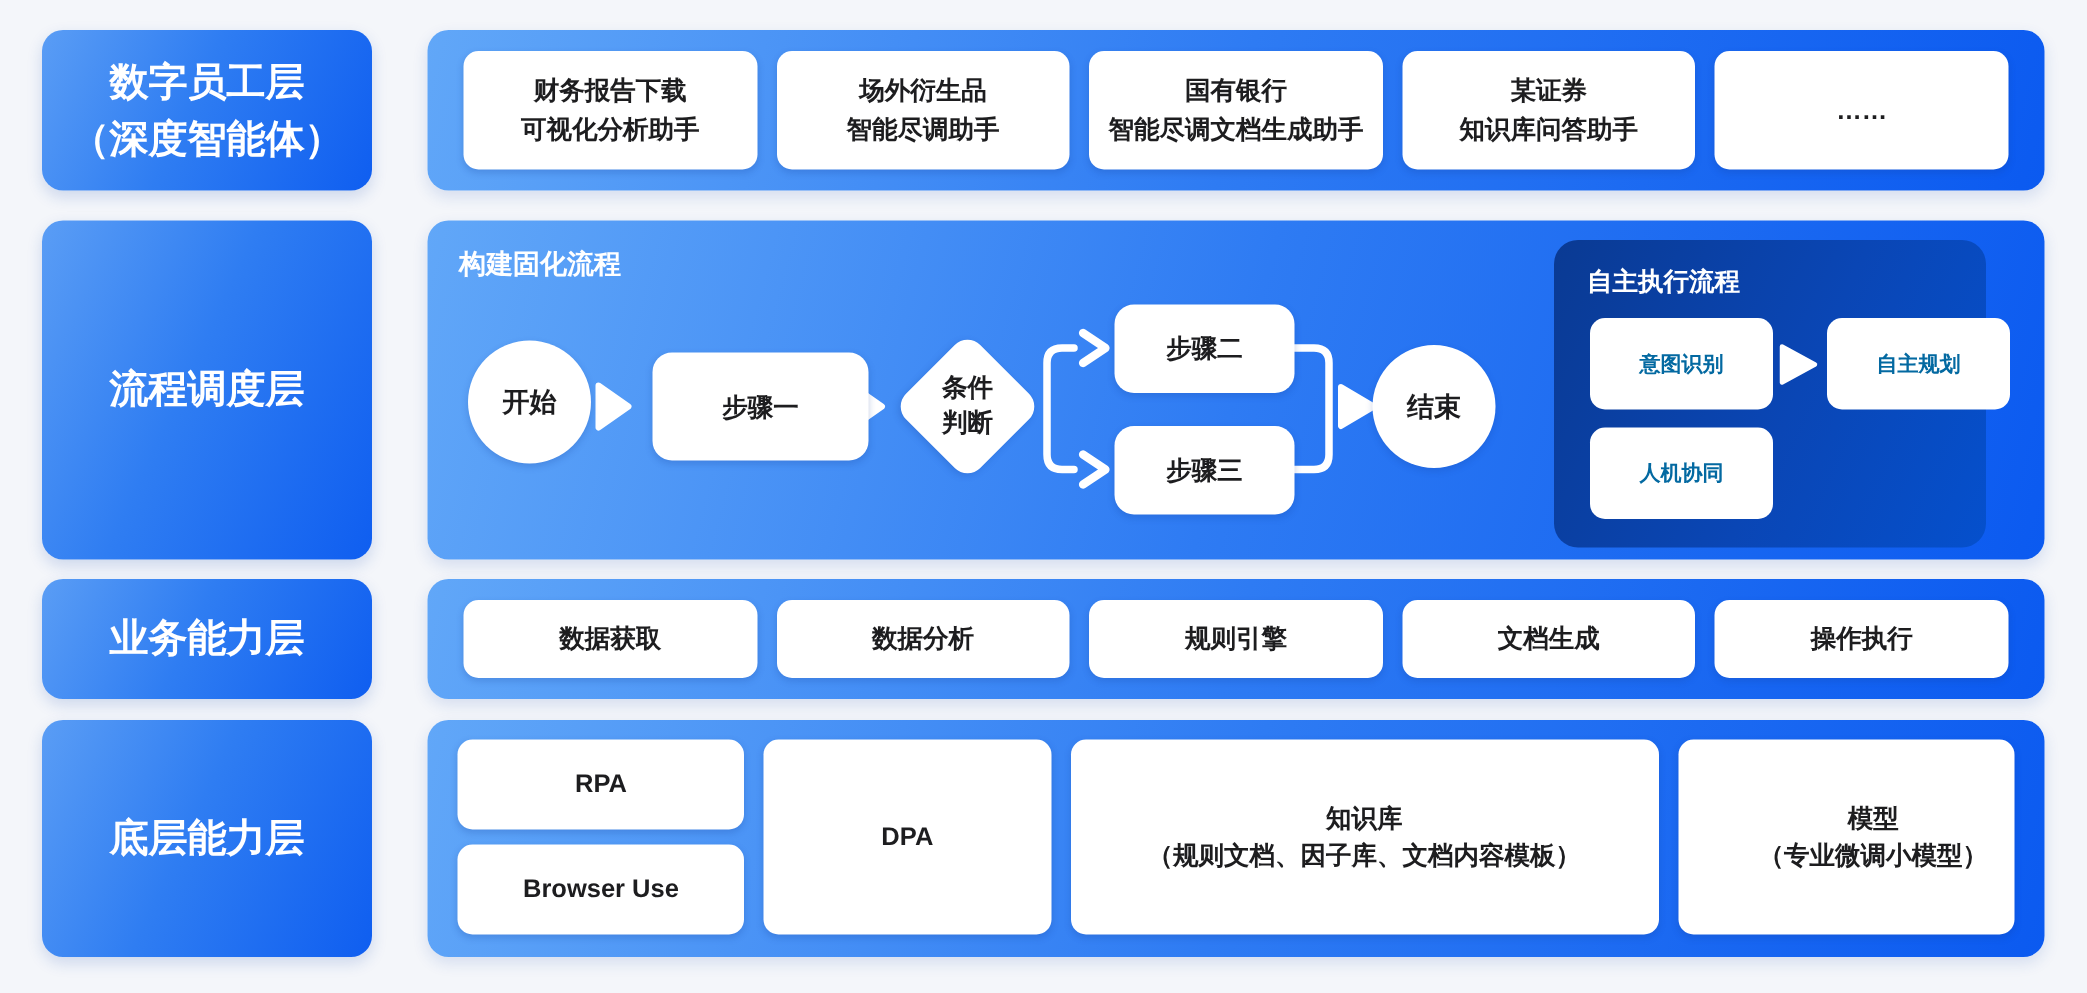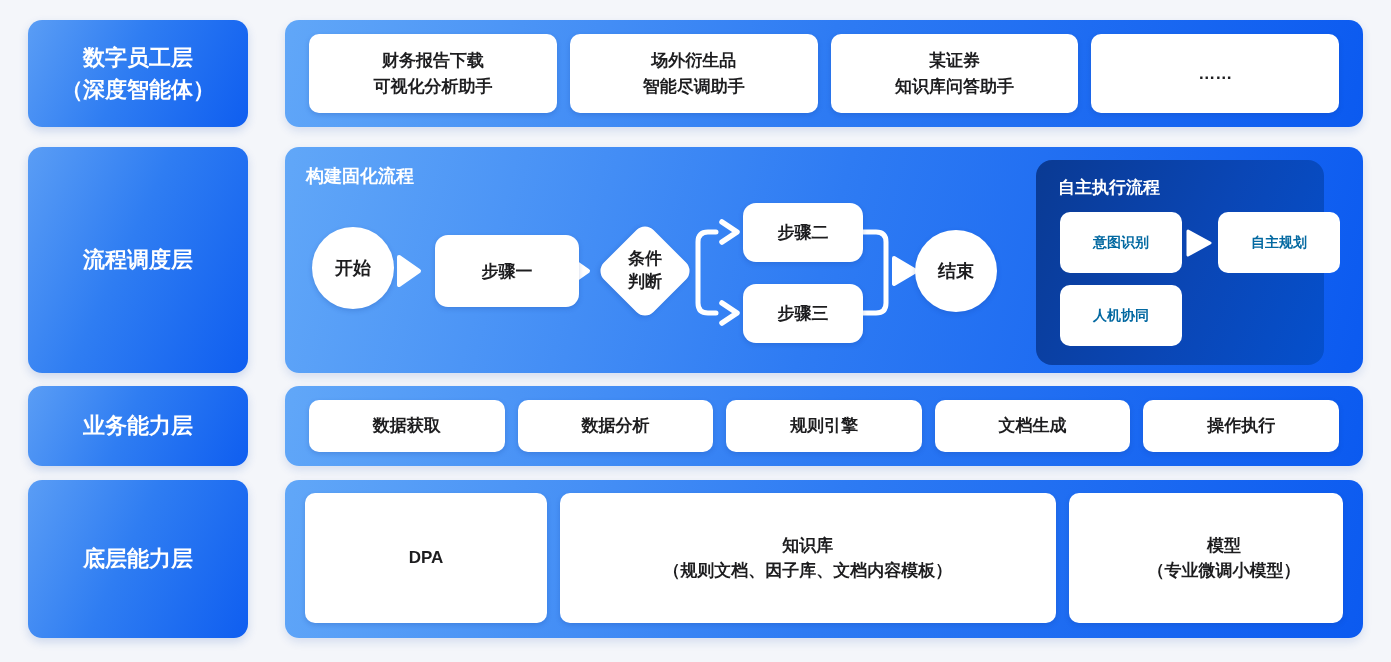--- a/index.html
+++ b/index.html
@@ -3,21 +3,21 @@
 <meta charset="utf-8">
 <style>
   html,body { margin:0; padding:0; }
   body { background:#f4f6fa; font-family:"Liberation Sans","DejaVu Sans",sans-serif; }
   .canvas { position:relative; width:1391px; height:662px; background:#f4f6fa; overflow:hidden; }
 
   
   .sidebar {
     position:absolute; left:28px; width:220px; border-radius:14px;
     background:linear-gradient(115deg,#5a9df5 0%,#2f7df2 45%,#0f5ef0 100%);
-    color:#fff; font-size:22px; font-weight:bold;
+    color:#fff; font-size:26px; font-weight:bold;
     display:flex; align-items:center; justify-content:center; text-align:center;
     line-height:1.45; white-space:pre-line;
     box-shadow:0 4px 10px rgba(30,80,180,.18);
   }
   .band {
     position:absolute; left:285px; width:1078px; border-radius:14px;
     background:linear-gradient(105deg,#61a7f8 0%,#2e7bf3 50%,#0b5af0 100%);
     box-shadow:0 4px 10px rgba(30,80,180,.14);
     box-sizing:border-box;
   }
@@ -78,20 +78,22 @@
 
 <div class="canvas">
 
   <div class="sidebar r1">数字员工层
 （深度智能体）</div>
   <div class="band r1 flex5">
     <div class="wbox">财务报告下载
 可视化分析助手</div>
     <div class="wbox">场外衍生品
 智能尽调助手</div>
+    <div class="wbox">国有银行
+智能尽调文档生成助手</div>
     <div class="wbox">某证券
 知识库问答助手</div>
     <div class="wbox">……</div>
   </div>
 
   <div class="sidebar r2">流程调度层</div>
   <div class="band r2">
 
     <div class="flow-title">构建固化流程</div>
 
@@ -131,20 +133,24 @@
   <div class="band r3 flex5">
     <div class="wbox">数据获取</div>
     <div class="wbox">数据分析</div>
     <div class="wbox">规则引擎</div>
     <div class="wbox">文档生成</div>
     <div class="wbox">操作执行</div>
   </div>
 
   <div class="sidebar r4">底层能力层</div>
   <div class="band r4 r4flex">
+    <div class="col-stack">
+      <div class="wbox">RPA</div>
+      <div class="wbox">Browser Use</div>
+    </div>
     <div class="wbox g200">DPA</div>
     <div class="wbox g410">知识库
 （规则文档、因子库、文档内容模板）</div>
     <div class="wbox g197">模型
 （专业微调小模型）</div>
   </div>
 
 </div>
 
 </body></html>

